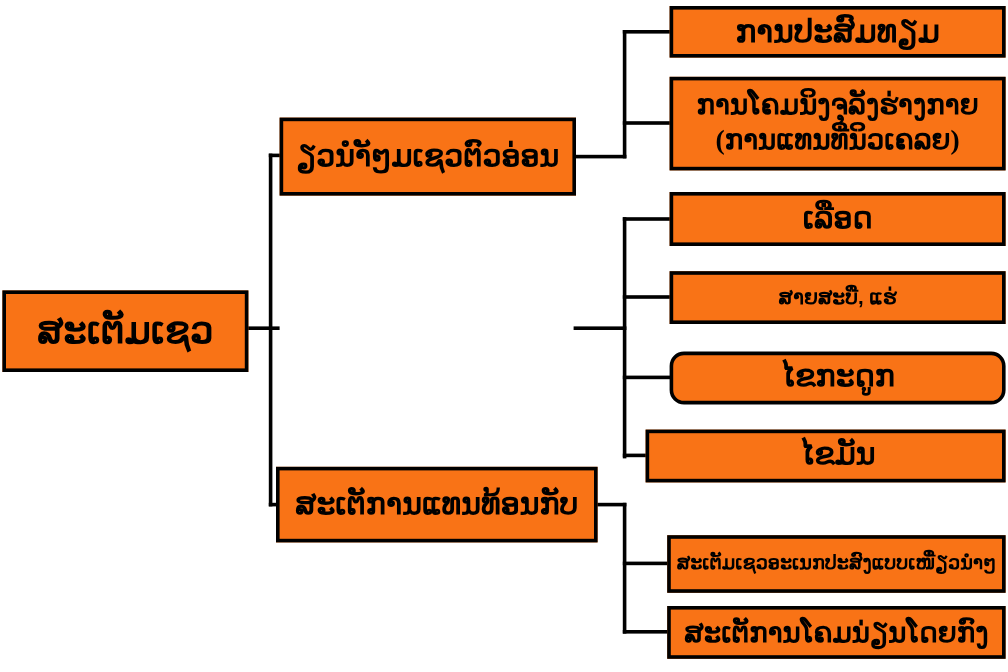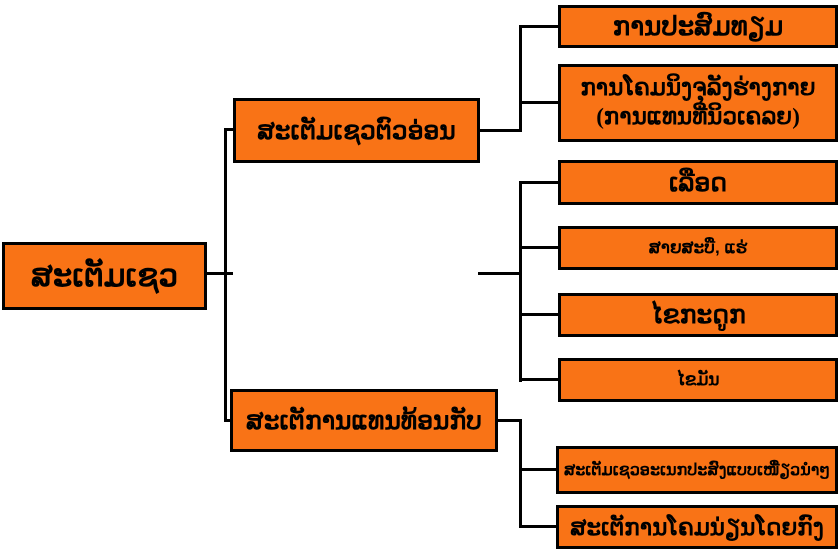--- a/index.html
+++ b/index.html
@@ -32,22 +32,22 @@
   }
   
   .n-root  { left: 2px;   top: 242px; width: 199px; height: 62px; font-size: 31px; }
   .n-emb   { left: 233px; top: 98px;  width: 241px; height: 59px; font-size: 25px; }
   .n-adult { left: 233px; top: 241px; width: 241px; height: 59px; font-size: 25px; }
   .n-repro { left: 230px; top: 389px; width: 262px; height: 57px; font-size: 25px; }
   .n-ivf   { left: 558px; top: 5px;   width: 274px; height: 37px; font-size: 26px; }
   .n-scnt  { left: 558px; top: 64px;  width: 274px; height: 72px; font-size: 23px; font-family: Liberation Serif, serif; }
   .n-blood { left: 558px; top: 160px; width: 274px; height: 39px; font-size: 25px; }
   .n-cord  { left: 558px; top: 226px; width: 274px; height: 38px; font-size: 17px; }
-  .n-marrow{ left: 558px; top: 293px; width: 274px; height: 38px; font-size: 25px; }
-  .n-fat   { left: 558px; top: 358px; width: 274px; height: 38px; font-size: 17px; }
+  .n-marrow{ left: 558px; top: 293px; width: 274px; height: 38px; font-size: 25px; border-radius: 12px; }
+  .n-fat   { left: 538px; top: 358px; width: 274px; height: 38px; font-size: 25px; padding-left: 20px; }
   .n-ips   { left: 556px; top: 446px; width: 276px; height: 42px; font-size: 16px; }
   .n-direct{ left: 556px; top: 505px; width: 276px; height: 38px; font-size: 23px; }
   
   .l-root-h   { left: 205px; top: 272px; width: 28px;  height: 3px; }
   .l-trunk1-v { left: 224px; top: 128px; width: 3px;   height: 294px; }
   .l-emb-stub { left: 224px; top: 128px; width: 11px;  height: 3px; }
   .l-rep-stub { left: 224px; top: 419px; width: 8px;   height: 3px; }
   .l-emb-h    { left: 478px; top: 129px; width: 44px;  height: 3px; }
   .l-trunk2-v { left: 519px; top: 25px;  width: 3px;   height: 107px; }
   .l-ivf-stub { left: 519px; top: 25px;  width: 41px;  height: 3px; }
@@ -85,21 +85,21 @@
   <div class="line l-repro-h"></div>
   <div class="line l-trunk4-v"></div>
   <div class="line l-ips-stub"></div>
   <div class="line l-direct-stub"></div>
 
   <div class="box n-root">
     <span>ສະເຕັມເຊວ</span>
   </div>
 
   <div class="box n-emb">
-    <span>ສະເຕັມເຊວຕົວອ່ອນ</span>
+    <span>ຽວນຳໆັມເຊວຕົວອ່ອນ</span>
   </div>
   <div class="box n-repro">
     <span>ສະເຕັການແທນທ້ອນກັບ</span>
   </div>
 
   <div class="box n-ivf">
     <span>ການປະສົມທຽມ</span>
   </div>
   <div class="box n-scnt">
     <span>ການໂຄມນິງຈຸລັງຮ່າງກາຍ</span>

